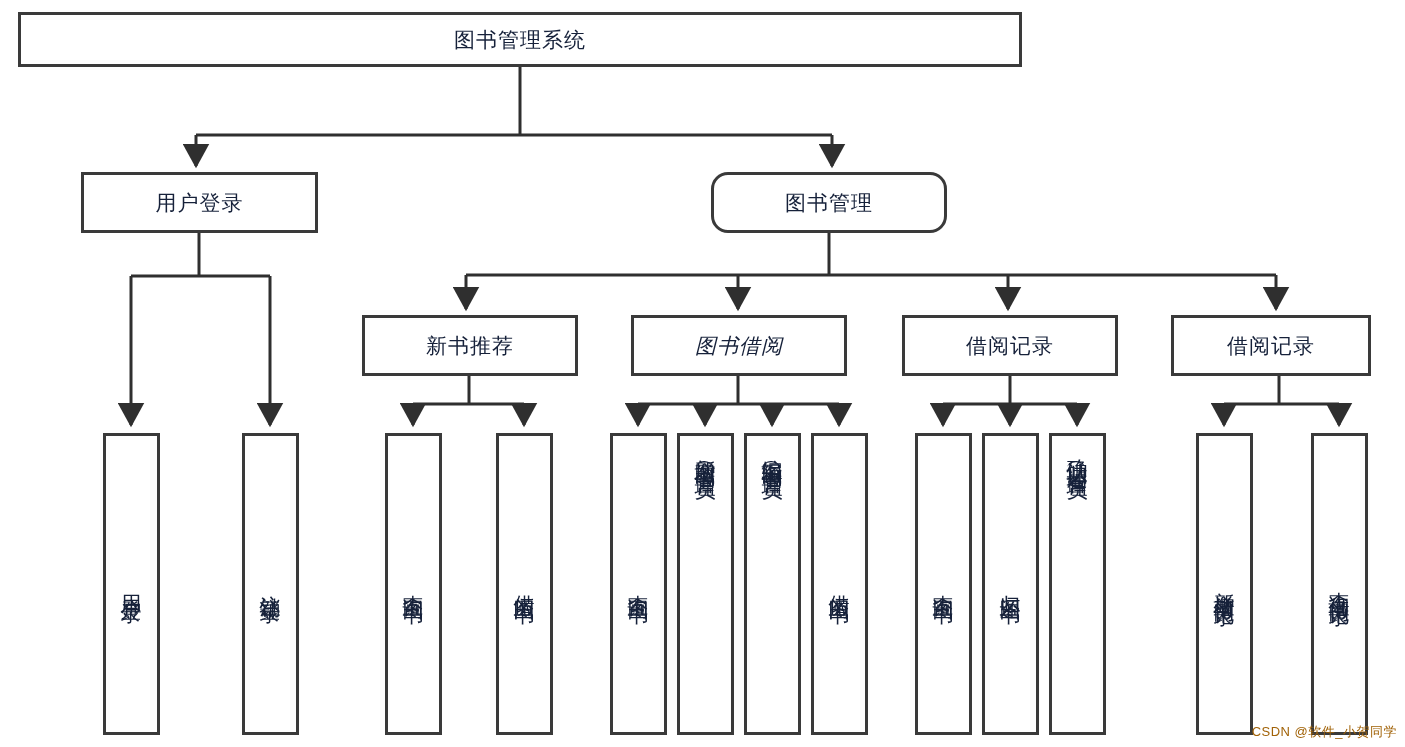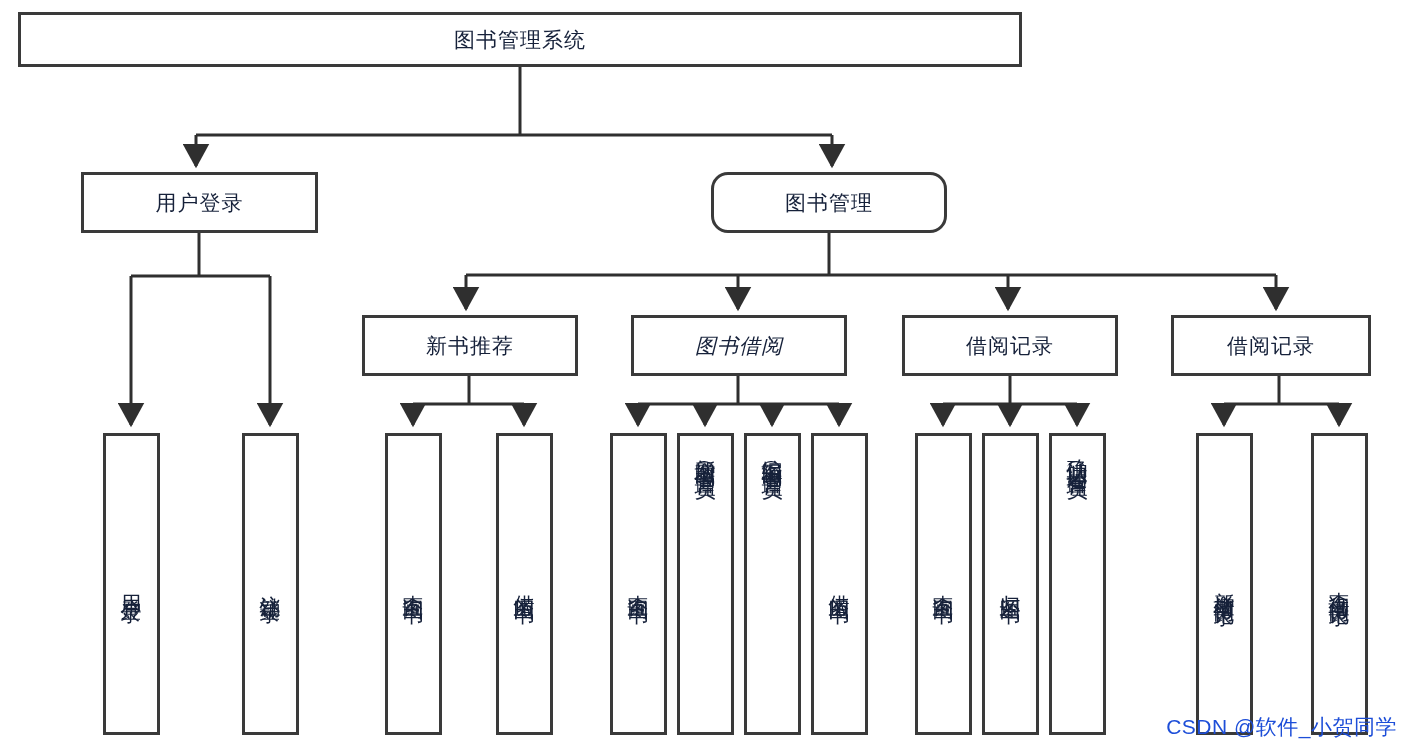--- a/index.html
+++ b/index.html
@@ -61,22 +61,22 @@
     text-align: center;
   }
   .node.leaf.centered {
     align-items: center;
     padding-top: 0;
   }
   .watermark {
     position: absolute;
     right: 8px;
     bottom: 6px;
-    font-size: 21px;
-    color: #1d4ed8;
+    font-size: 13px;
+    color: #a16207;
     letter-spacing: 0.5px;
     white-space: nowrap;
     z-index: 5;
   }
 </style>
 </head>
 <body>
 
 <div id="canvas">
 

